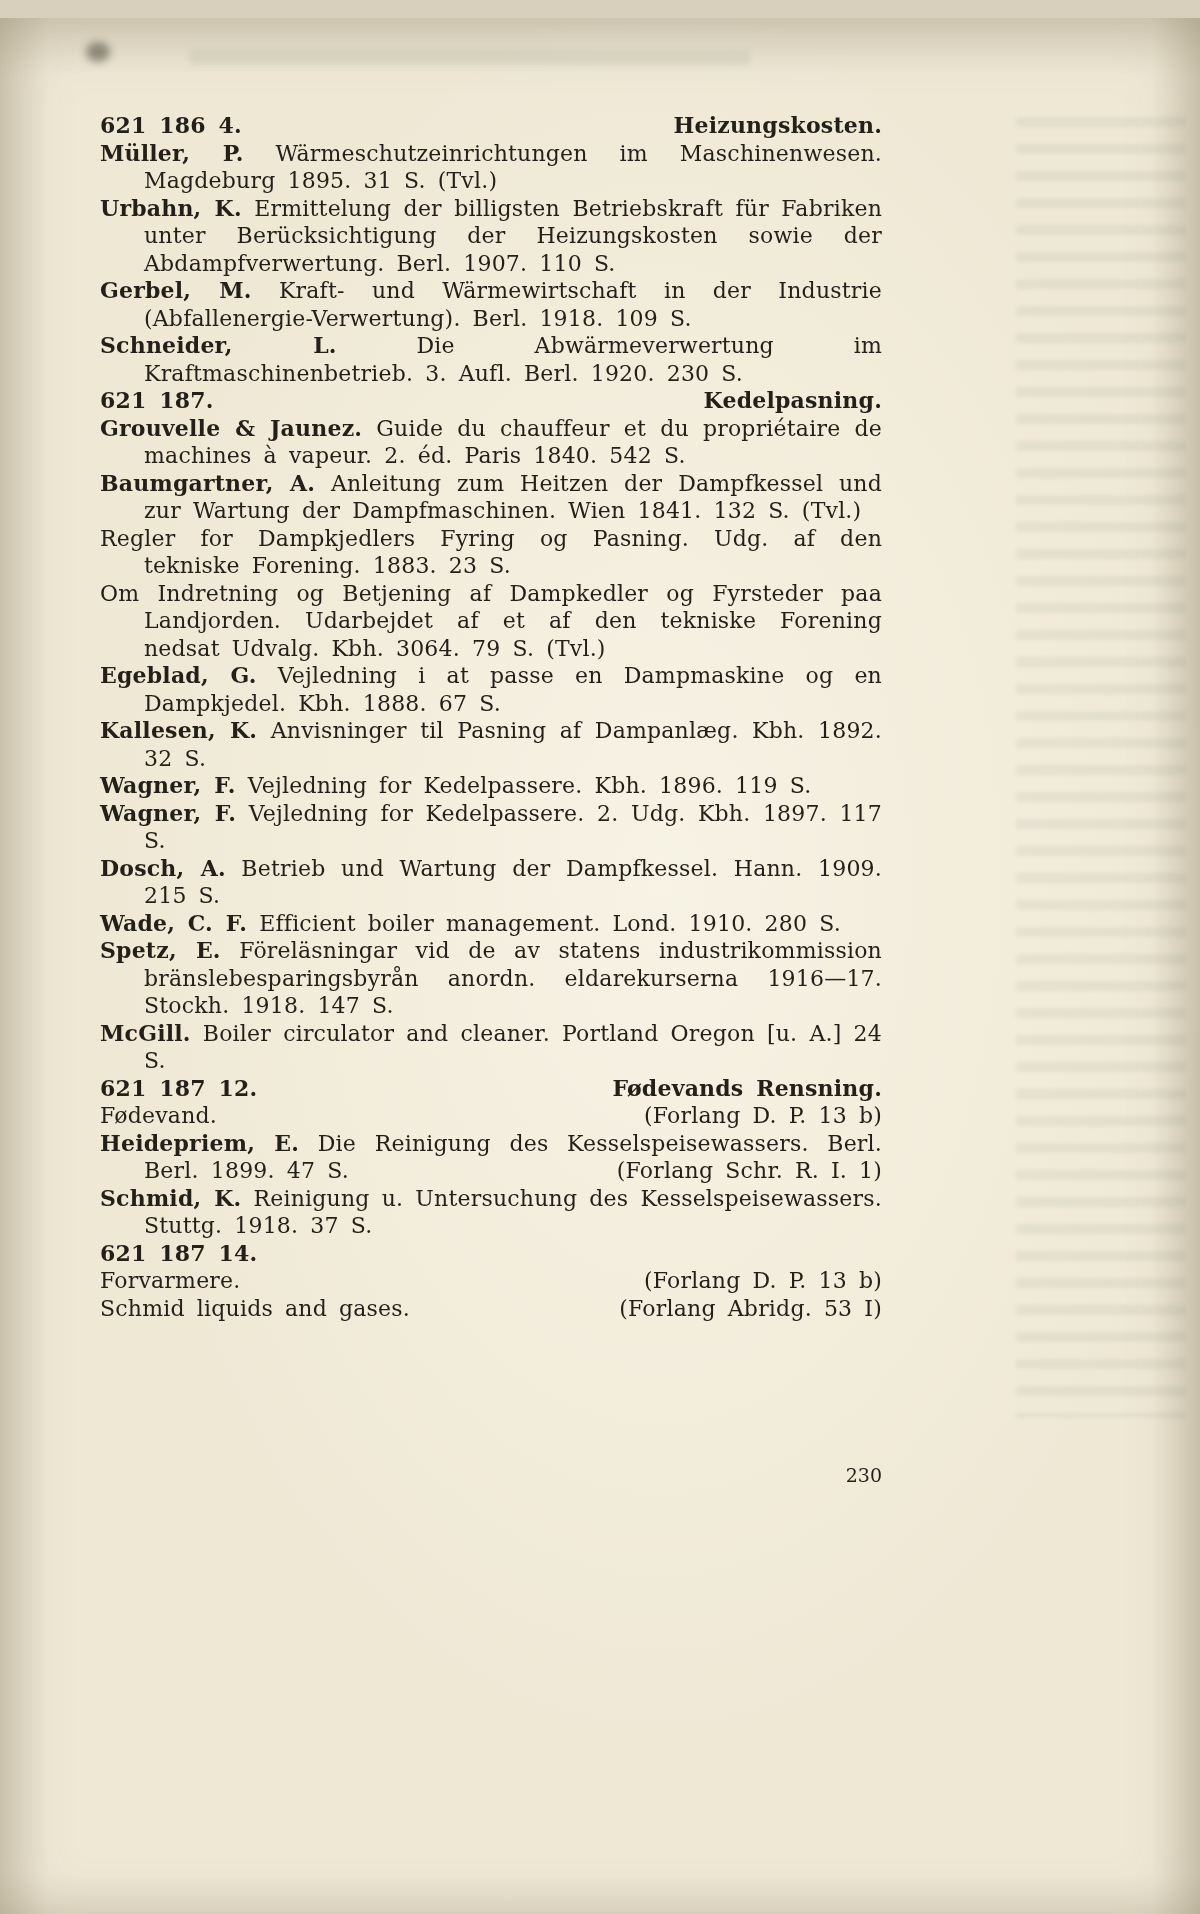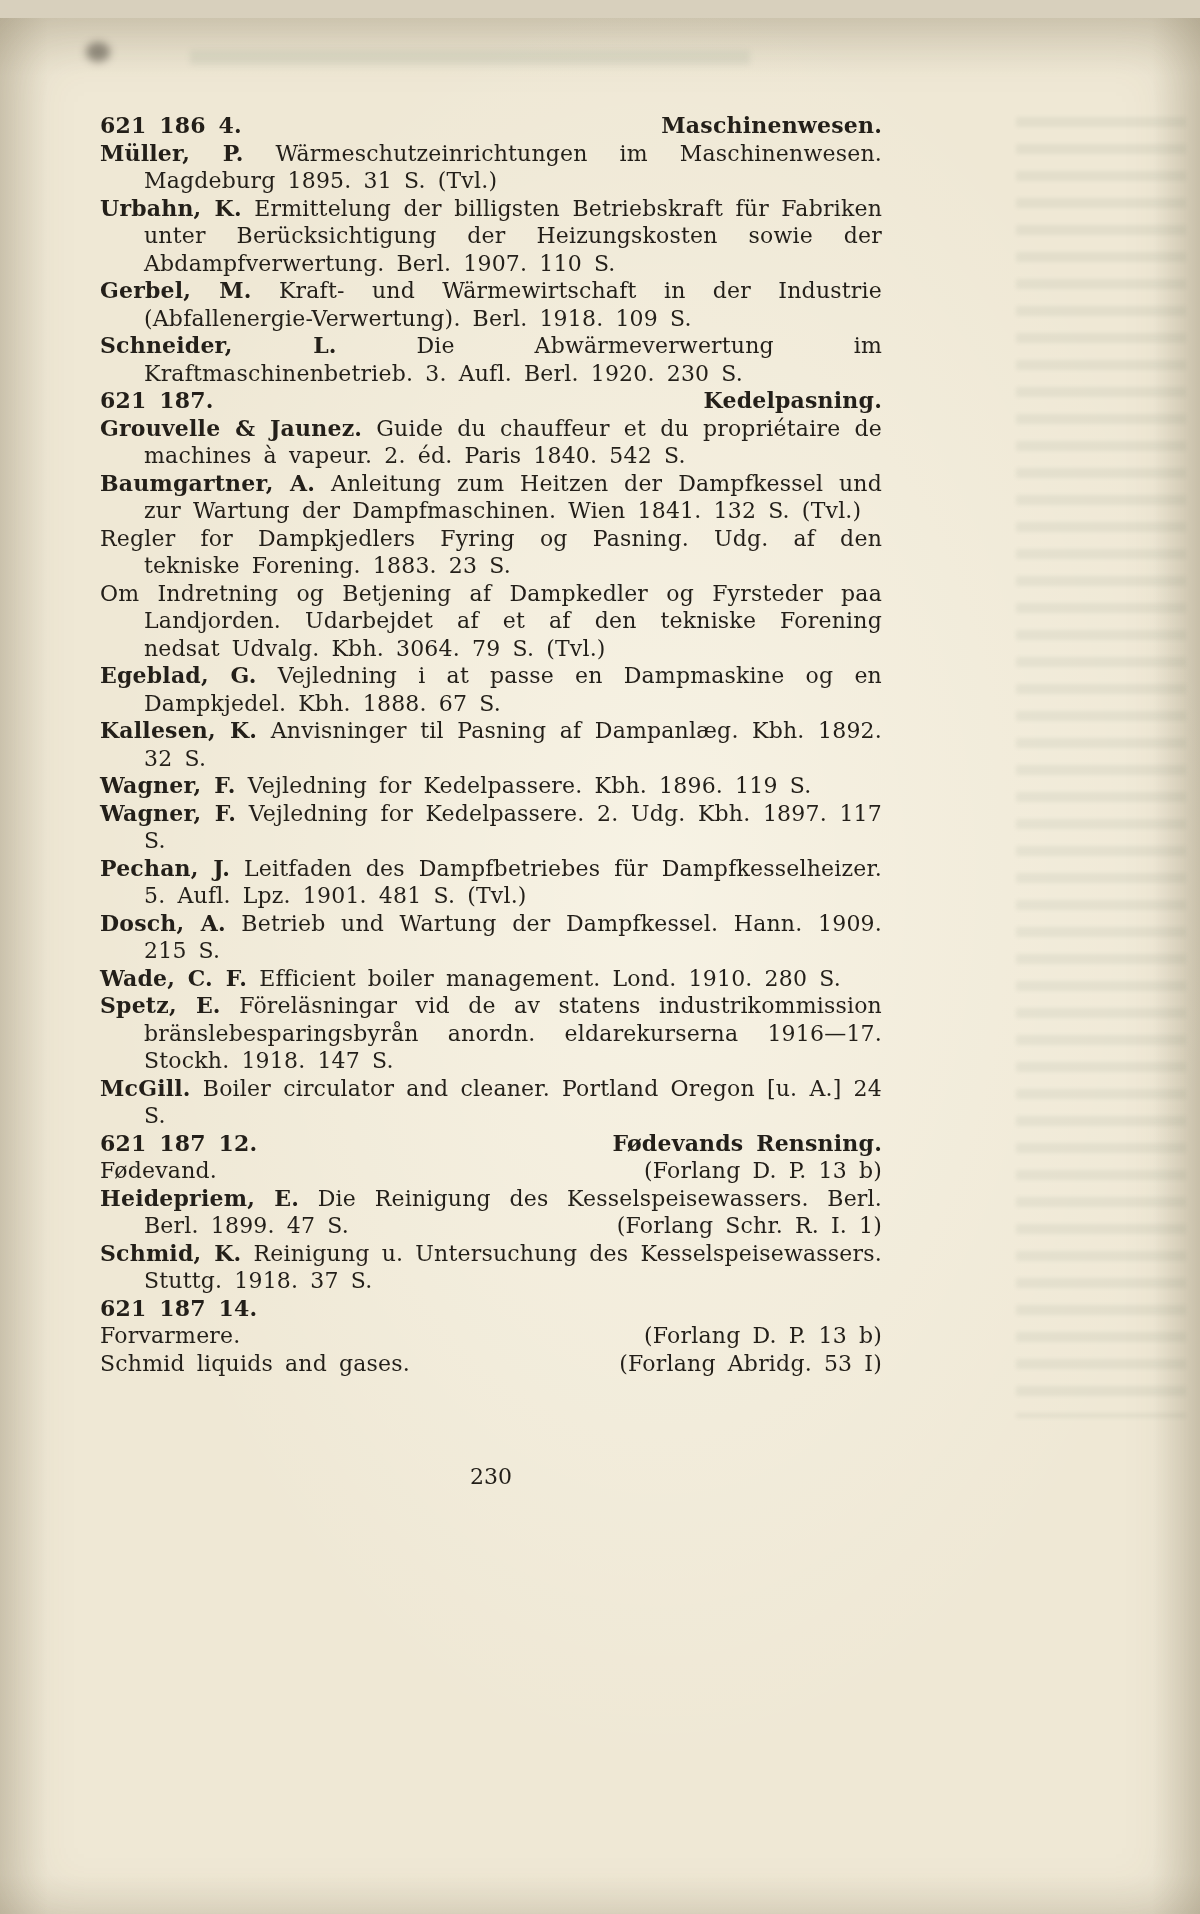--- a/index.html
+++ b/index.html
@@ -50,38 +50,38 @@
 
   .entry {
     text-align:justify;
     padding-left:44px; text-indent:-44px;
   }
   .entry .author { font-weight:bold; }
   .entry .note { float:right; text-indent:0; white-space:nowrap; }
 
   .pageno {
     position:absolute; left:100px; top:1446px; width:782px;
-    text-align:center; font-size:22px;
+    text-align:right; font-size:19px;
   }
 </style>
 </head>
 <body>
 
 <div class="page">
 
   <div class="artifact-topleft"></div>
   <div class="showthrough-top"></div>
   <div class="showthrough-right"></div>
 
   <div class="content">
 
     <section>
       <div class="section-head">
         <span class="code">621 186 4.</span>
-        <span class="head-title">Maschinenwesen.</span>
+        <span class="head-title">Heizungskosten.</span>
       </div>
       <p class="entry"><span class="author">Müller, P.</span> <span>Wärmeschutzeinrichtungen im Maschinenwesen. Magdeburg 1895. 31 S. (Tvl.)</span></p>
     </section>
 
     <section>
       <p class="entry"><span class="author">Urbahn, K.</span> <span>Ermittelung der billigsten Betriebskraft für Fabriken unter Berücksichtigung der Heizungskosten sowie der Abdampfverwertung. Berl. 1907. 110 S.</span></p>
       <p class="entry"><span class="author">Gerbel, M.</span> <span>Kraft- und Wärmewirtschaft in der Industrie (Abfallenergie-Verwertung). Berl. 1918. 109 S.</span></p>
       <p class="entry"><span class="author">Schneider, L.</span> <span>Die Abwärmeverwertung im Kraftmaschinenbetrieb. 3. Aufl. Berl. 1920. 230 S.</span></p>
     </section>
 
@@ -91,21 +91,20 @@
         <span class="head-title">Kedelpasning.</span>
       </div>
       <p class="entry"><span class="author">Grouvelle &amp; Jaunez.</span> <span>Guide du chauffeur et du propriétaire de machines à vapeur. 2. éd. Paris 1840. 542 S.</span></p>
       <p class="entry"><span class="author">Baumgartner, A.</span> <span>Anleitung zum Heitzen der Dampfkessel und zur Wartung der Dampfmaschinen. Wien 1841. 132 S. (Tvl.)</span></p>
       <p class="entry"><span class="author"></span> <span>Regler for Dampkjedlers Fyring og Pasning. Udg. af den tekniske Forening. 1883. 23 S.</span></p>
       <p class="entry"><span class="author"></span> <span>Om Indretning og Betjening af Dampkedler og Fyrsteder paa Landjorden. Udarbejdet af et af den tekniske Forening nedsat Udvalg. Kbh. 3064. 79 S. (Tvl.)</span></p>
       <p class="entry"><span class="author">Egeblad, G.</span> <span>Vejledning i at passe en Dampmaskine og en Dampkjedel. Kbh. 1888. 67 S.</span></p>
       <p class="entry"><span class="author">Kallesen, K.</span> <span>Anvisninger til Pasning af Dampanlæg. Kbh. 1892. 32 S.</span></p>
       <p class="entry"><span class="author">Wagner, F.</span> <span>Vejledning for Kedelpassere. Kbh. 1896. 119 S.</span></p>
       <p class="entry"><span class="author">Wagner, F.</span> <span>Vejledning for Kedelpassere. 2. Udg. Kbh. 1897. 117 S.</span></p>
-      <p class="entry"><span class="author">Pechan, J.</span> <span>Leitfaden des Dampfbetriebes für Dampfkesselheizer. 5. Aufl. Lpz. 1901. 481 S. (Tvl.)</span></p>
       <p class="entry"><span class="author">Dosch, A.</span> <span>Betrieb und Wartung der Dampfkessel. Hann. 1909. 215 S.</span></p>
       <p class="entry"><span class="author">Wade, C. F.</span> <span>Efficient boiler management. Lond. 1910. 280 S.</span></p>
       <p class="entry"><span class="author">Spetz, E.</span> <span>Föreläsningar vid de av statens industrikommission bränslebesparingsbyrån anordn. eldarekurserna 1916—17. Stockh. 1918. 147 S.</span></p>
       <p class="entry"><span class="author">McGill.</span> <span>Boiler circulator and cleaner. Portland Oregon [u. A.] 24 S.</span></p>
     </section>
 
     <section>
       <div class="section-head">
         <span class="code">621 187 12.</span>
         <span class="head-title">Fødevands Rensning.</span>

